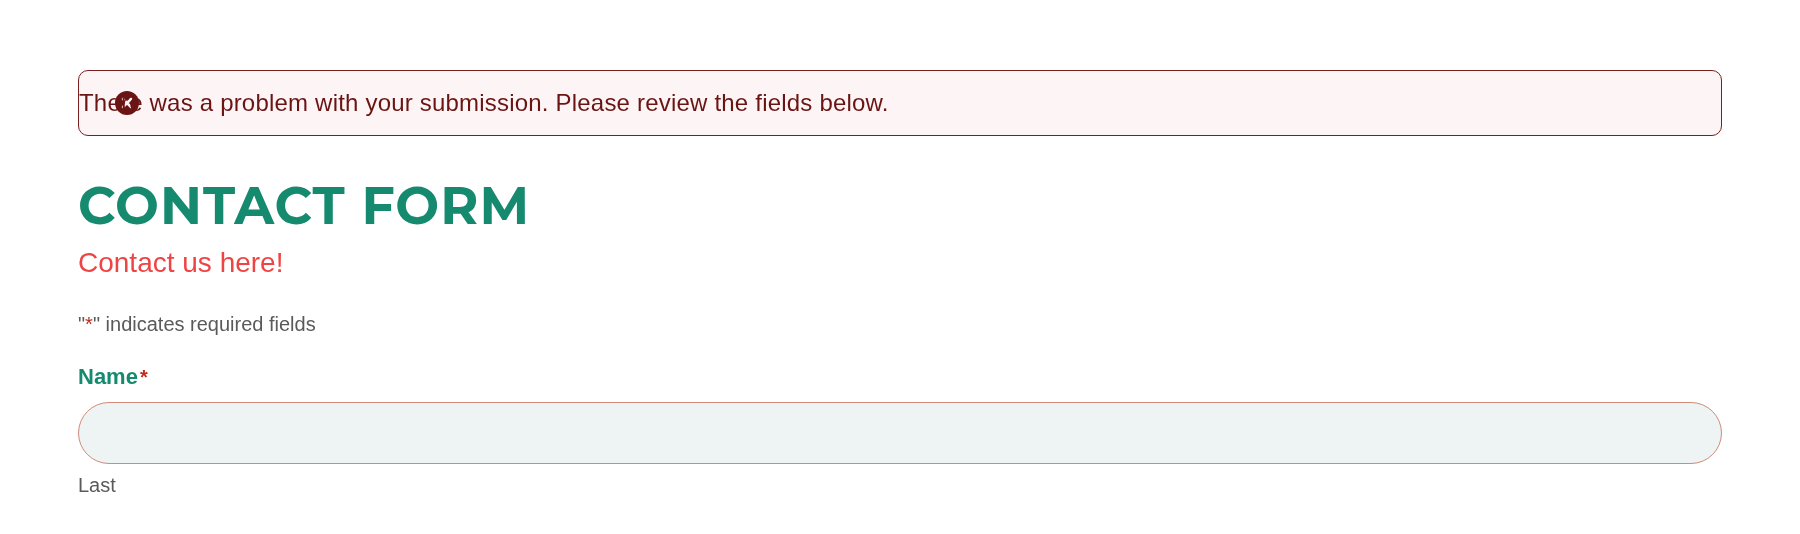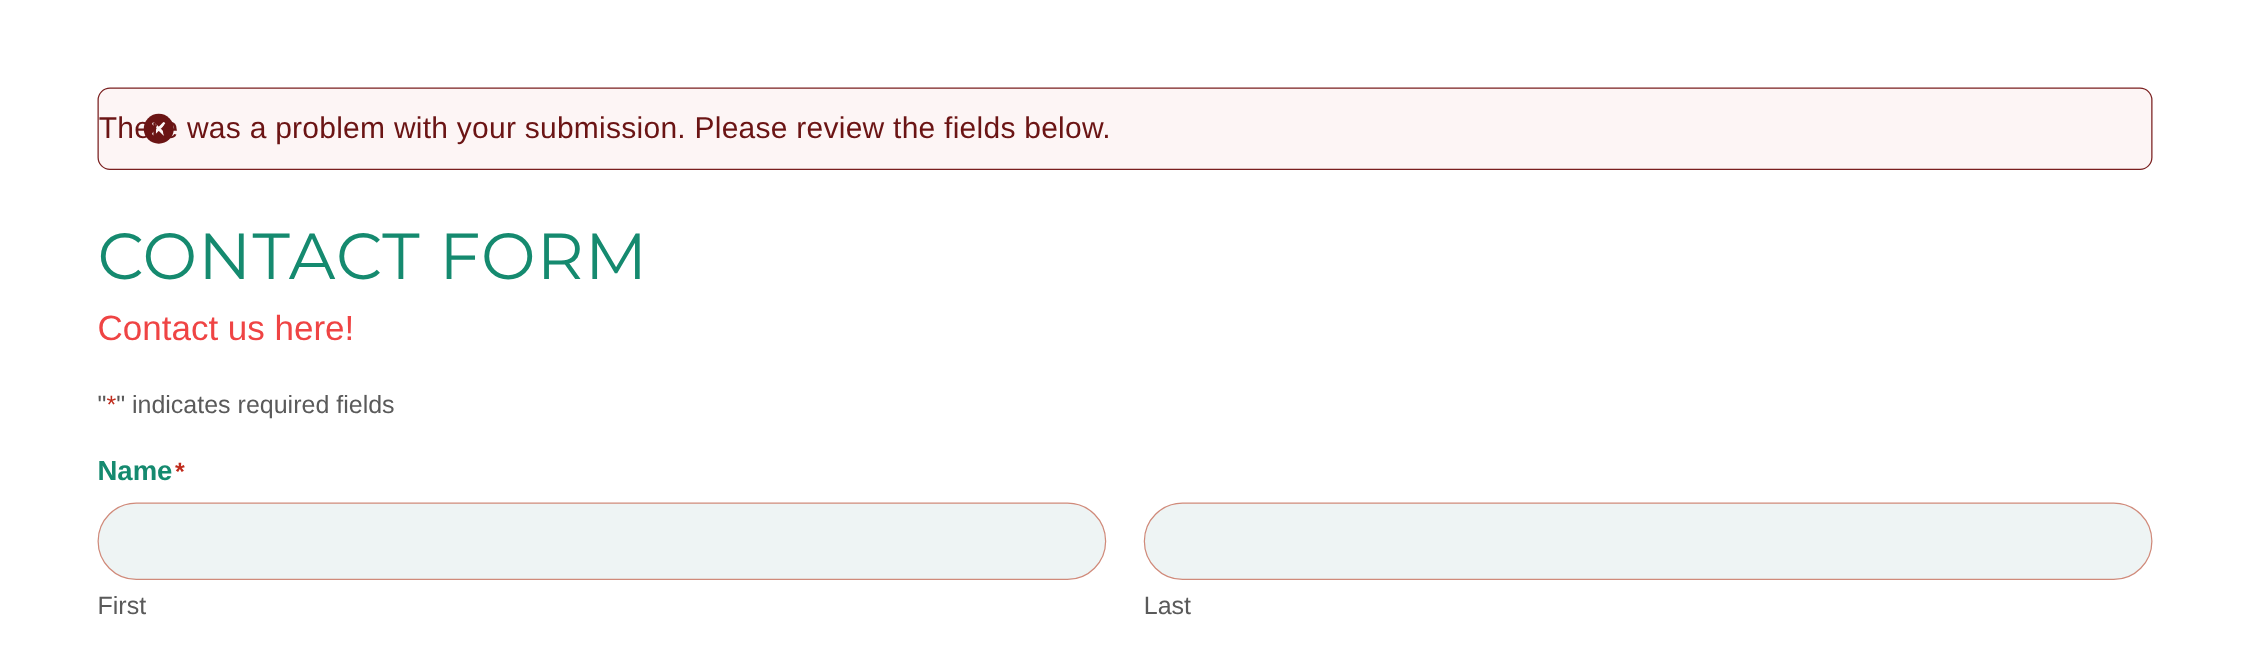--- a/index.html
+++ b/index.html
@@ -43,21 +43,21 @@
       color: #6b1414;
       font-size: 24px;
       font-weight: 500;
       letter-spacing: 0.2px;
       position: absolute;
       left: 0;
     }
     .form-title {
       color: #158a6f;
       font-size: 52px;
-      font-weight: 400;
+      font-weight: 700;
       letter-spacing: 1px;
       text-transform: uppercase;
       margin-bottom: 10px;
       font-family: 'Montserrat', 'Segoe UI', sans-serif;
     }
     .form-subtitle {
       color: #ef4444;
       font-size: 28px;
       font-weight: 400;
       margin-bottom: 34px;
@@ -130,19 +130,15 @@
   <span class="quote">"</span><span class="asterisk">*</span><span class="quote">" indicates required fields</span>
 </p>
 
 <label class="field-label">
   <span>Name</span><span class="req">*</span>
 </label>
 
 <div class="name-row">
   <div class="name-col">
     <input type="text" class="text-input" value="" style="">
-    <span class="sub-label">First</span>
-  </div>
-  <div class="name-col">
-    <input type="text" class="text-input" value="" style="">
     <span class="sub-label">Last</span>
   </div>
 </div>
 
 </body></html>

